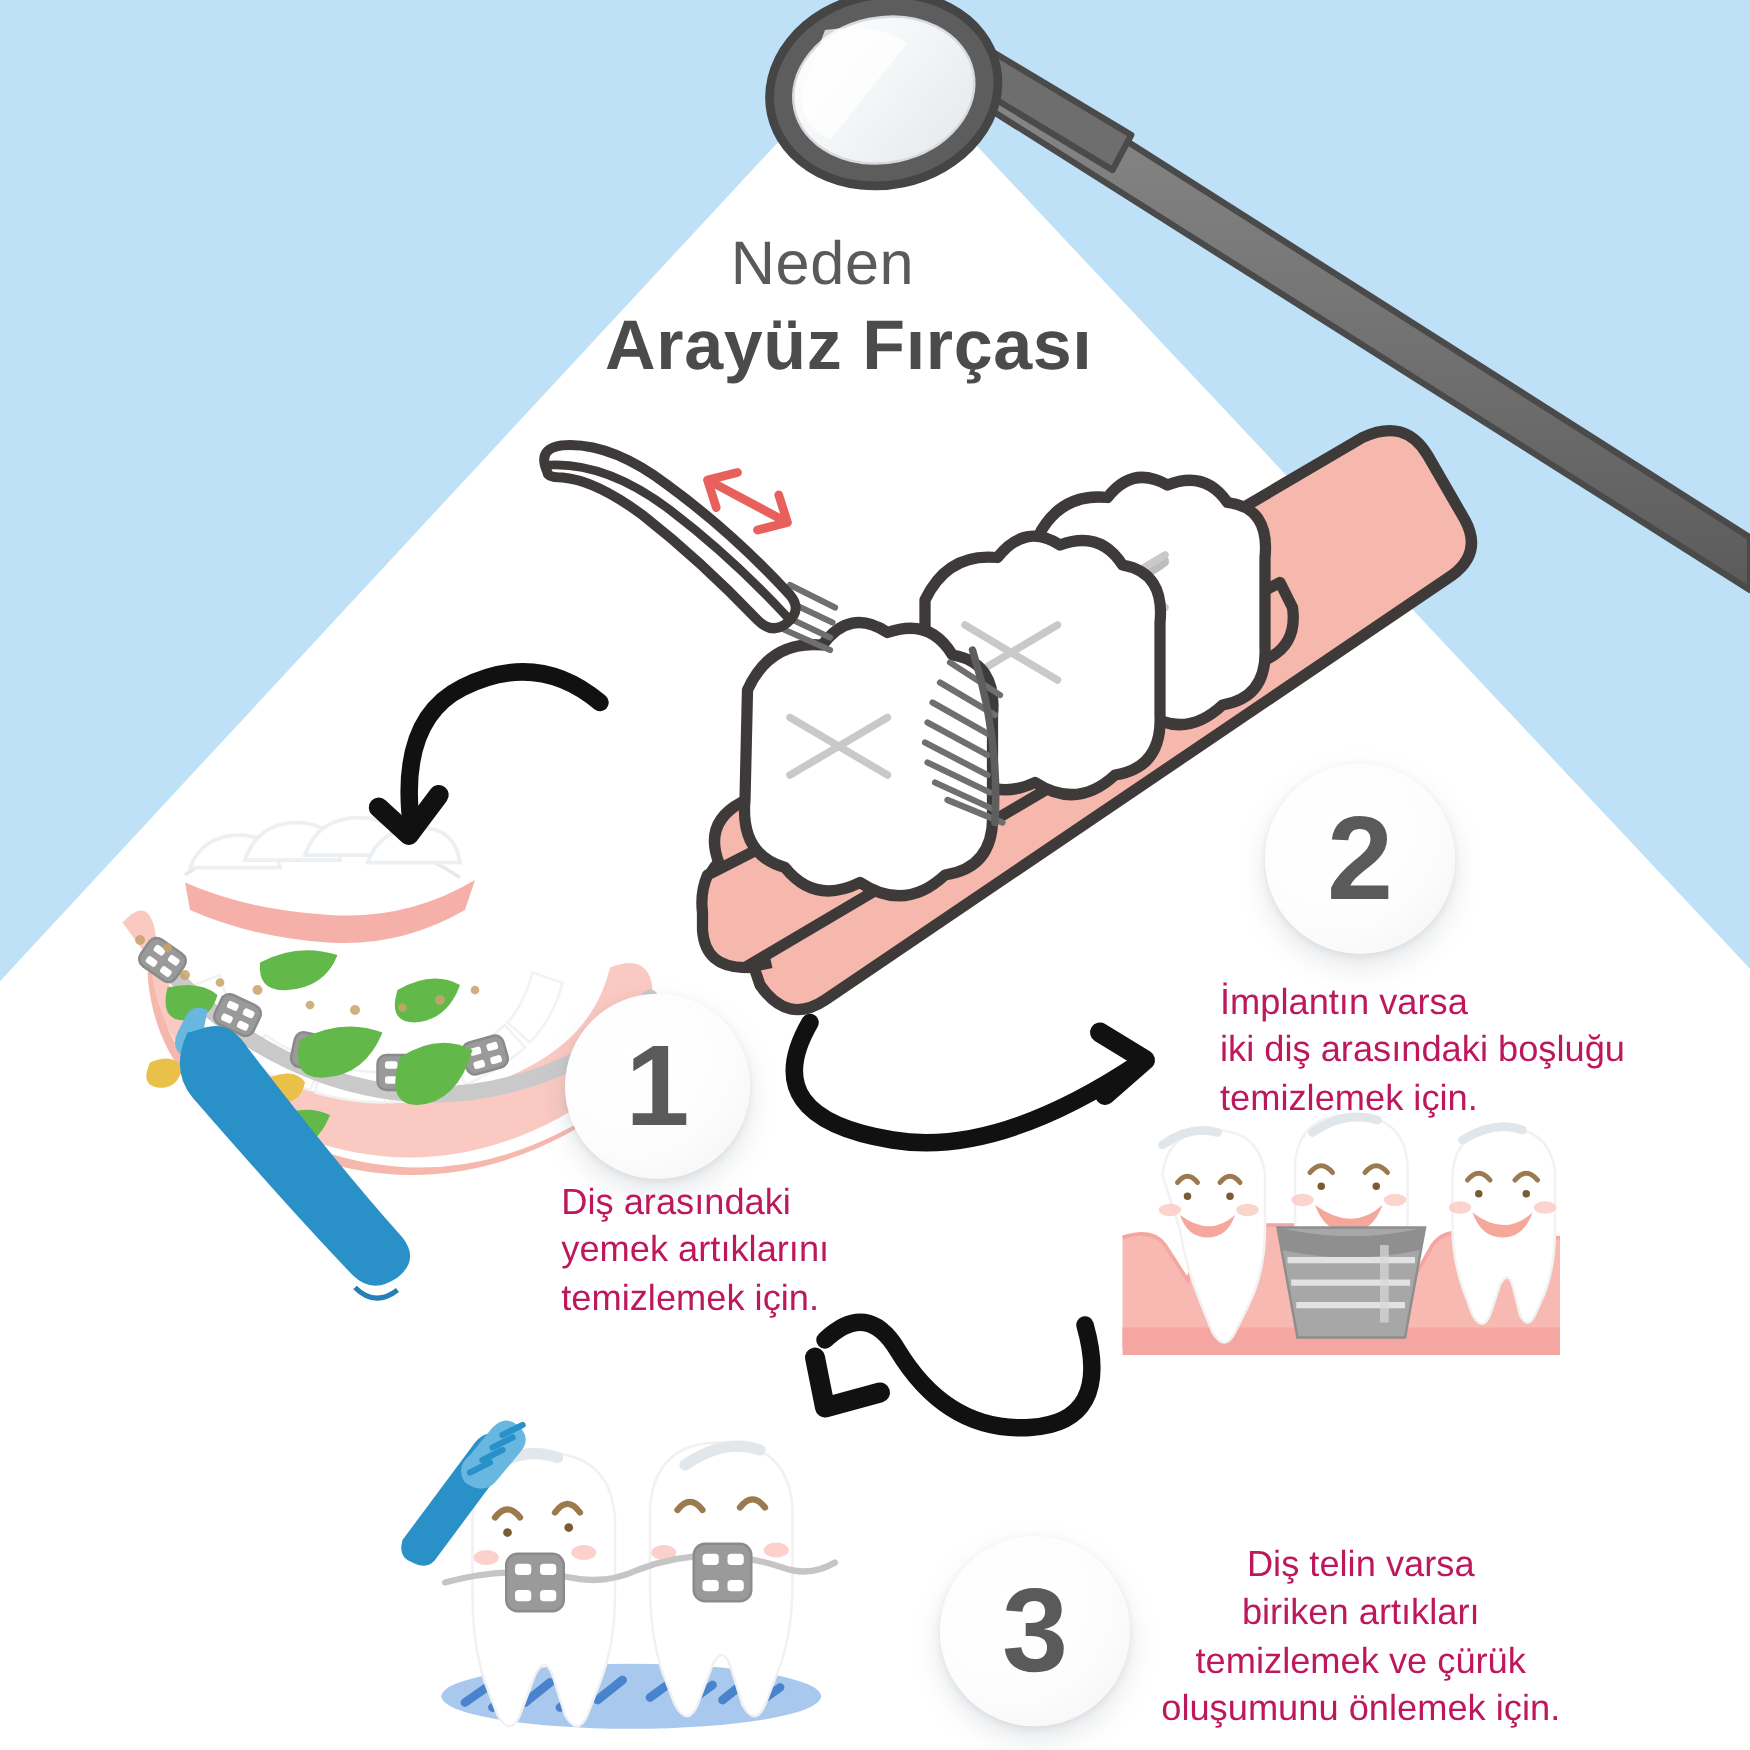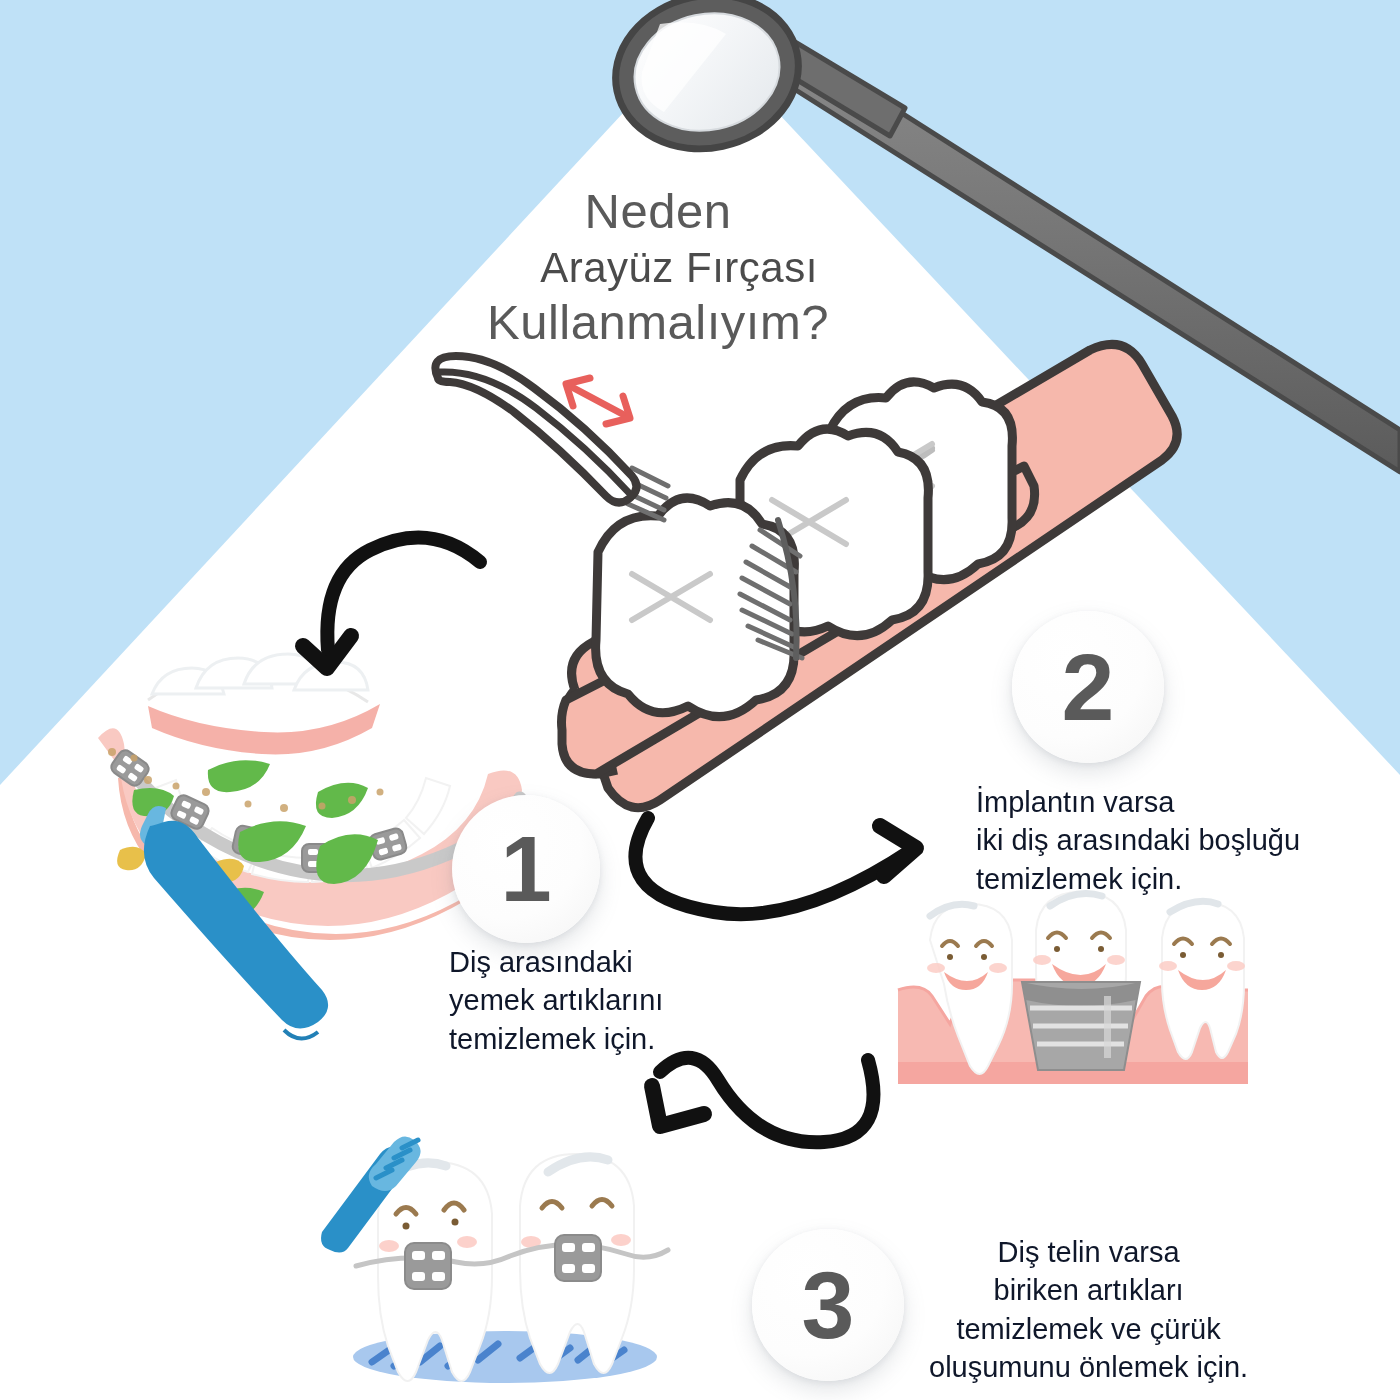--- a/index.html
+++ b/index.html
@@ -13,25 +13,25 @@
   .layer{position:absolute;inset:0;width:1400px;height:1400px;}
   svg.layer{display:block;}
 
   
   .title{
     position:absolute;left:0;top:183px;width:1316px;
     text-align:center;color:#5a5a5a;letter-spacing:.5px;
     line-height:1.18;pointer-events:none;
   }
   .title .l1{font-size:49px;font-weight:400;display:block;}
-  .title .l2{font-size:42px;font-weight:400;display:block;color:#4b4b4b;margin-top:2px;margin-left:42px;}
+  .title .l2{font-size:56px;font-weight:700;display:block;color:#4b4b4b;margin-top:2px;margin-left:42px;}
   .title .l3{font-size:49px;font-weight:400;display:block;margin-top:2px;}
 
   .caption{
-    position:absolute;color:#0f172a;font-size:29px;line-height:1.32;
+    position:absolute;color:#be185d;font-size:29px;line-height:1.32;
     font-weight:500;white-space:pre-line;
   }
   #cap-1{left:428px;top:943px;text-align:left;margin-left:21px;}
   #cap-2{left:976px;top:783px;text-align:left;}
   #cap-3{left:929px;top:1233px;text-align:center;}
 
   
   .badge{
     position:absolute;border-radius:50%;
     background:radial-gradient(circle at 36% 32%, #ffffff 0%, #fdfdfd 55%, #f3f3f3 100%);
@@ -75,21 +75,20 @@
     <ellipse cx="707" cy="72" rx="92" ry="76" transform="rotate(-12 707 72)" fill="#5d5d5d" stroke="#454545" stroke-width="7"></ellipse>
 
     <ellipse cx="707" cy="72" rx="73" ry="58" transform="rotate(-12 707 72)" fill="url(#mirrorFace)" stroke="#d6dade" stroke-width="2"></ellipse>
 
     <path d="M660,24 q40,-6 66,10 l-62,78 q-26,-14 -22,-40 Z" fill="#ffffff" opacity=".75"></path>
   </svg>
 
   <div class="title">
     <span class="l1">Neden</span>
     <span class="l2">Arayüz Fırçası</span>
-    <span class="l3">Kullanmalıyım?</span>
   </div>
 
   <svg class="layer" viewBox="0 0 1400 1400">
     <g>
       <path d="M575,690 q-12,-32 18,-48 L1090,350 q34,-16 52,14 l30,52 q14,26 -10,44 L660,800 q-30,20 -52,-12 Z" fill="#f6b8ac" stroke="#3e3a39" stroke-width="9" stroke-linejoin="round"></path>
       <path d="M575,690 L575,750 q0,30 30,30 L690,780" fill="none" stroke="#3e3a39" stroke-width="0"></path>
       <path d="M577,688 q-14,12 -12,34 l0,22 q2,30 34,30 l18,-4" fill="#f6b8ac" stroke="#3e3a39" stroke-width="9" stroke-linejoin="round"></path>
     </g>
 
     <path d="M566,700 q-6,14 -4,30 l0,14 q2,30 34,30 l420,-248 q22,-12 18,-40 l-10,-20 Z" fill="#f6b8ac" stroke="#3e3a39" stroke-width="9" stroke-linejoin="round"></path>

